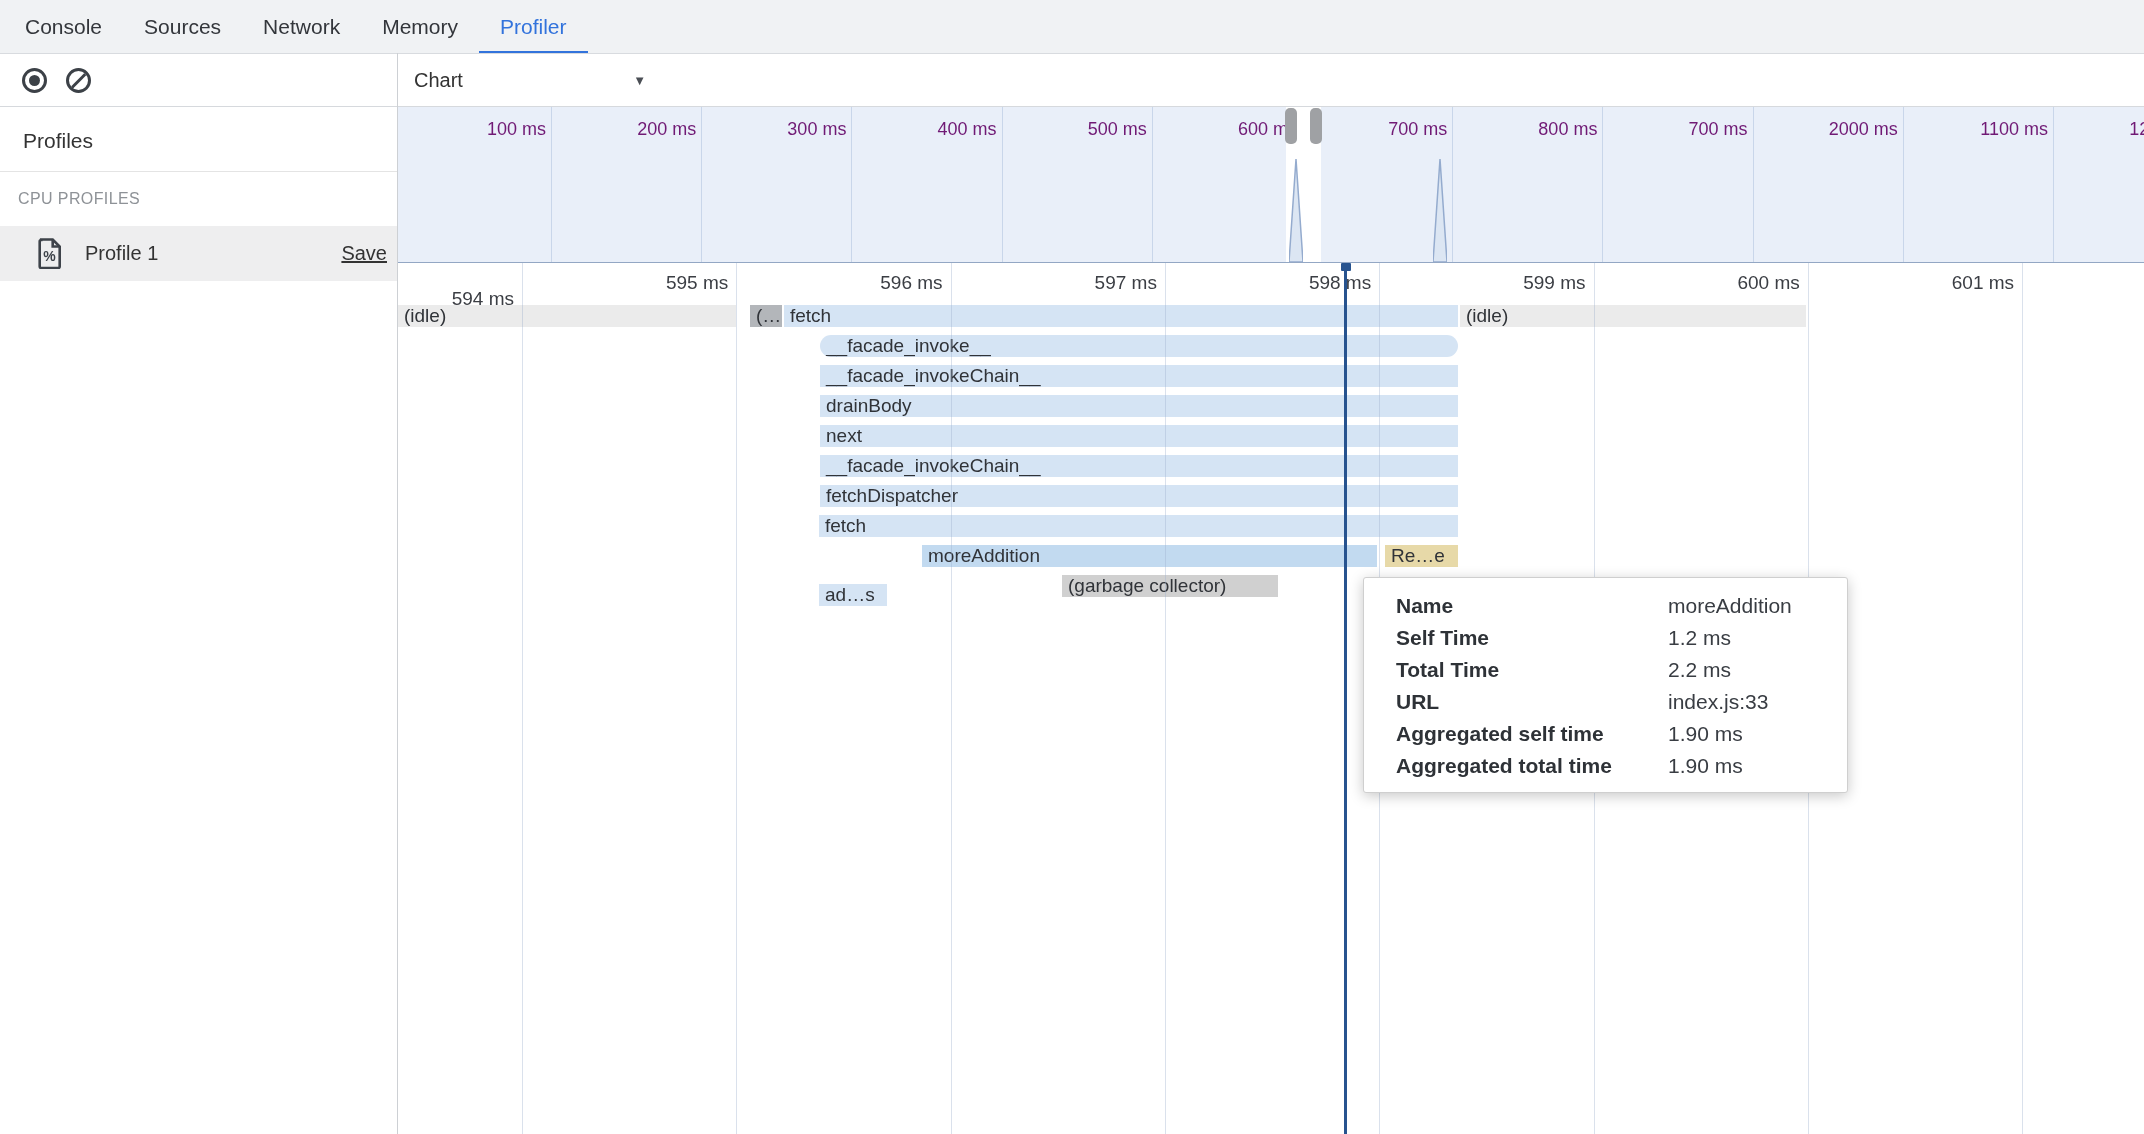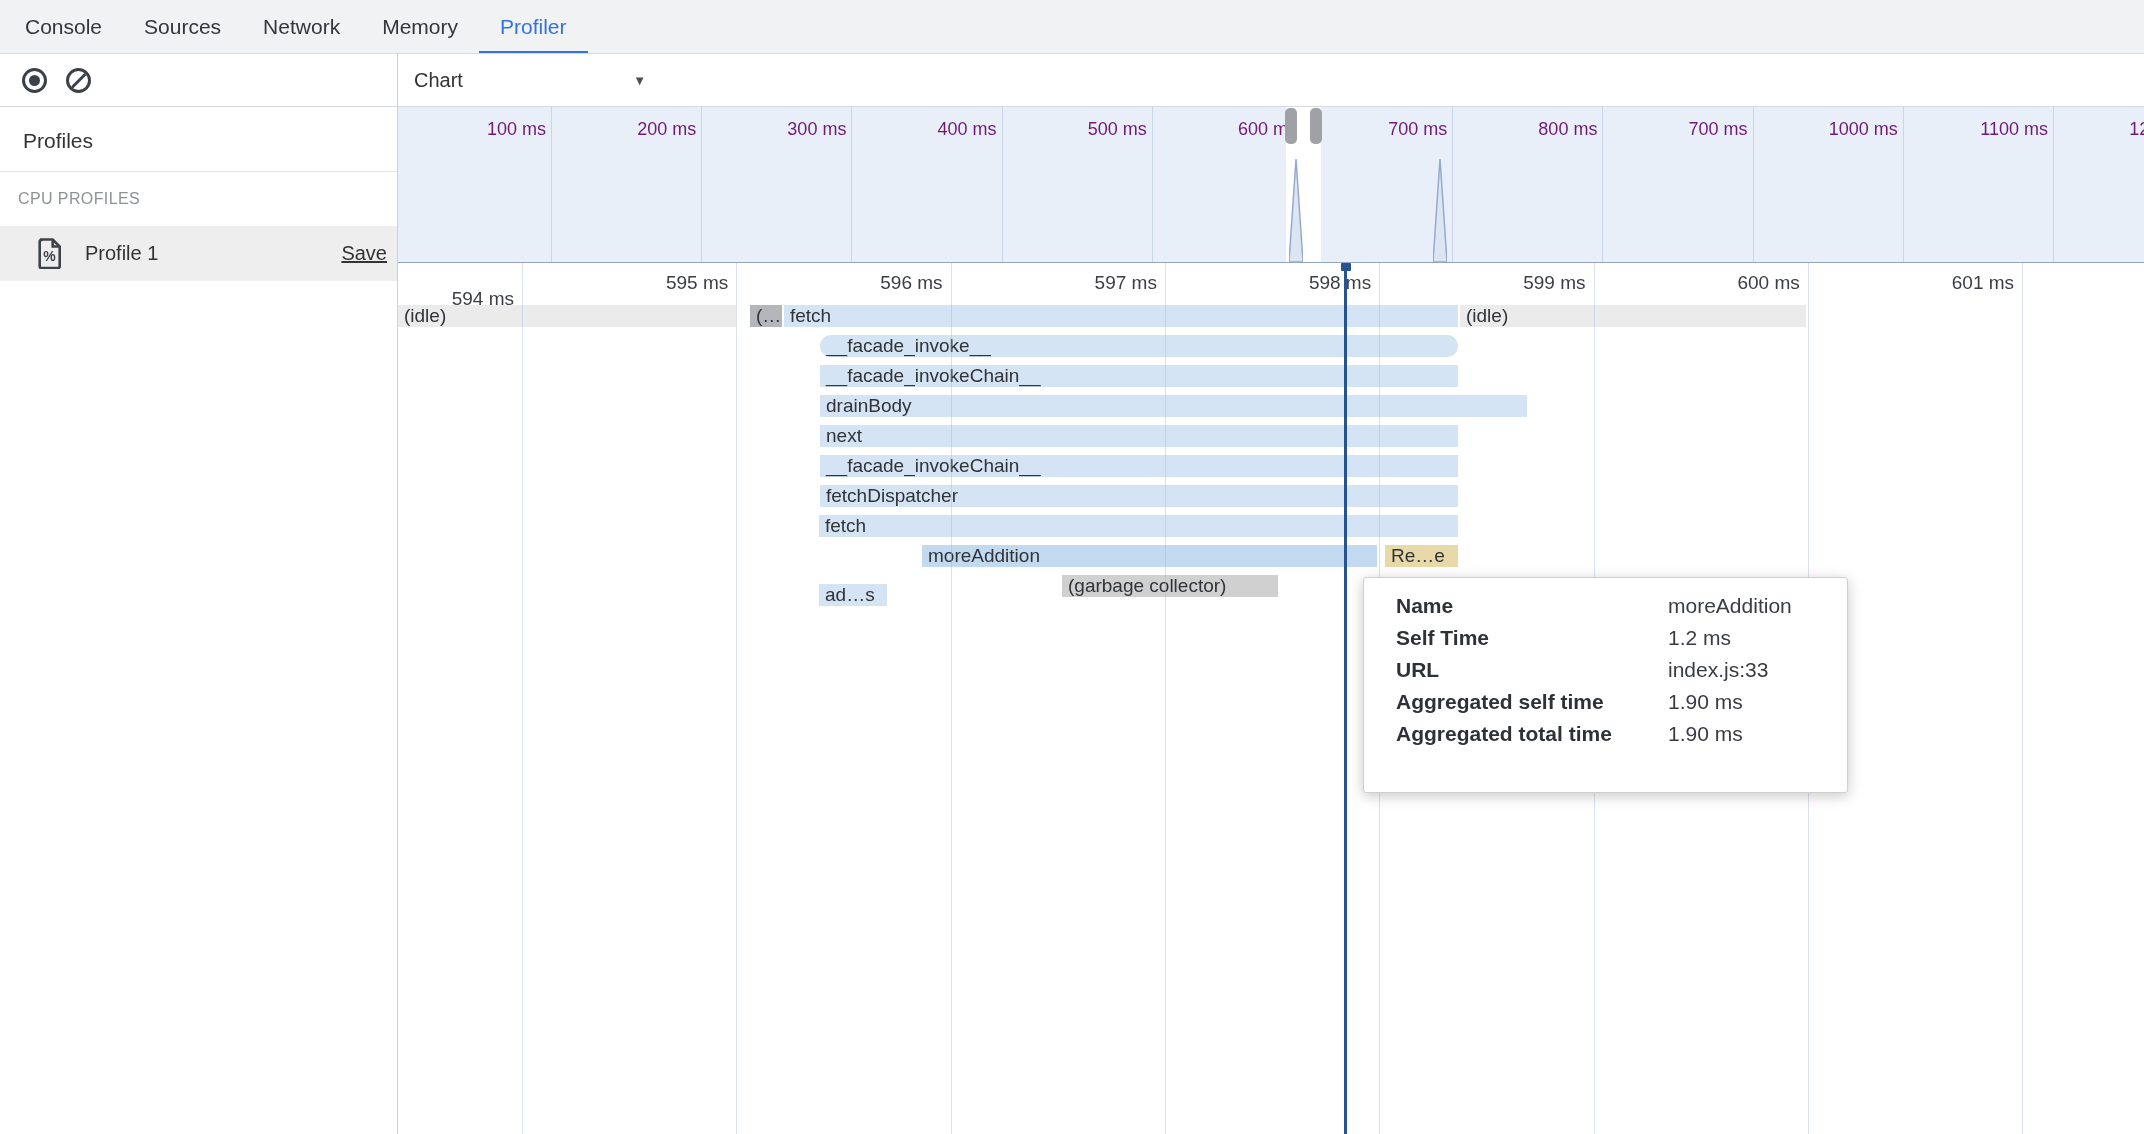--- a/index.html
+++ b/index.html
@@ -133,21 +133,21 @@
       <div class="ov-label" style="left: 588.8px;">500 ms</div>
       <div class="ov-grid" style="left: 904px;"></div>
       <div class="ov-label" style="left: 739px;">600 ms</div>
       <div class="ov-grid" style="left: 1054.2px;"></div>
       <div class="ov-label" style="left: 889.2px;">700 ms</div>
       <div class="ov-grid" style="left: 1204.4px;"></div>
       <div class="ov-label" style="left: 1039.4px;">800 ms</div>
       <div class="ov-grid" style="left: 1354.6px;"></div>
       <div class="ov-label" style="left: 1189.6px;">700 ms</div>
       <div class="ov-grid" style="left: 1504.8px;"></div>
-      <div class="ov-label" style="left: 1339.8px;">1000 ms</div>
+      <div class="ov-label" style="left: 1339.8px;">2000 ms</div>
       <div class="ov-grid" style="left: 1655px;"></div>
       <div class="ov-label" style="left: 1490px;">1100 ms</div>
       <div class="ov-label" style="left: 1640.2px;">1200 ms</div>
       <div class="ov-band" style="left: 888px; width: 35px;"></div>
       <div class="ov-spike" style="left: 891px;"><svg width="14" height="104" viewBox="0 0 14 104">
           <polygon points="0,104 7,1 14,104" fill="#dce6f3" stroke="#94abce" stroke-width="1.5"></polygon>
         </svg></div>
       <div class="ov-spike" style="left: 1035px;"><svg width="14" height="104" viewBox="0 0 14 104">
           <polygon points="0,104 7,1 14,104" fill="#dce6f3" stroke="#94abce" stroke-width="1.5"></polygon>
         </svg></div>
@@ -172,21 +172,21 @@
       <div class="dt-grid" style="left: 1409.8px;"></div>
       <div class="dt-label" style="left: 1251.8px;">600 ms</div>
       <div class="dt-grid" style="left: 1624.1px;"></div>
       <div class="dt-label" style="left: 1466.1px;">601 ms</div>
       <div class="bar bar-idle" style="left: 0px; top: 42px; width: 338px;">(idle)</div>
       <div class="bar bar-trunc" style="left: 352px; top: 42px; width: 32px;">(…</div>
       <div class="bar bar-call" style="left: 386px; top: 42px; width: 674px;">fetch</div>
       <div class="bar bar-idle" style="left: 1062px; top: 42px; width: 346px;">(idle)</div>
       <div class="bar bar-call" style="left: 422px; top: 72px; width: 638px; border-radius: 11px;">__facade_invoke__</div>
       <div class="bar bar-call" style="left: 422px; top: 102px; width: 638px;">__facade_invokeChain__</div>
-      <div class="bar bar-call" style="left: 422px; top: 132px; width: 707px;">drainBody</div>
+      <div class="bar bar-call" style="left: 422px; top: 132px; width: 638px;">drainBody</div>
       <div class="bar bar-call" style="left: 422px; top: 162px; width: 638px;">next</div>
       <div class="bar bar-call" style="left: 422px; top: 192px; width: 638px;">__facade_invokeChain__</div>
       <div class="bar bar-call" style="left: 422px; top: 222px; width: 638px;">fetchDispatcher</div>
       <div class="bar bar-call" style="left: 421px; top: 252px; width: 639px;">fetch</div>
       <div class="bar bar-call" style="left: 421px; top: 282px; width: 68px; margin-top: 39px;">ad…s</div>
       <div class="bar bar-call-selected" style="left: 524px; top: 282px; width: 455px;">moreAddition</div>
       <div class="bar bar-response" style="left: 987px; top: 282px; width: 73px;">Re…e</div>
       <div class="bar bar-gc" style="left: 664px; top: 312px; width: 216px;">(garbage collector)</div>
       <div class="playhead" style="left: 946px; top: 0px; height: 871px;"></div>
       <div class="playhead-nub" style="left: 942.5px; top: 0px;"></div>
@@ -195,20 +195,24 @@
   <div class="tooltip" id="tooltip">
       <div class="tt-row">
         <span class="tt-label">Name</span>
         <span class="tt-value">moreAddition</span>
       </div>
       <div class="tt-row">
         <span class="tt-label">Self Time</span>
         <span class="tt-value">1.2 ms</span>
       </div>
       <div class="tt-row">
+        <span class="tt-label">Total Time</span>
+        <span class="tt-value">2.2 ms</span>
+      </div>
+      <div class="tt-row">
         <span class="tt-label">URL</span>
         <span class="tt-value">index.js:33</span>
       </div>
       <div class="tt-row">
         <span class="tt-label">Aggregated self time</span>
         <span class="tt-value">1.90 ms</span>
       </div>
       <div class="tt-row">
         <span class="tt-label">Aggregated total time</span>
         <span class="tt-value">1.90 ms</span>

